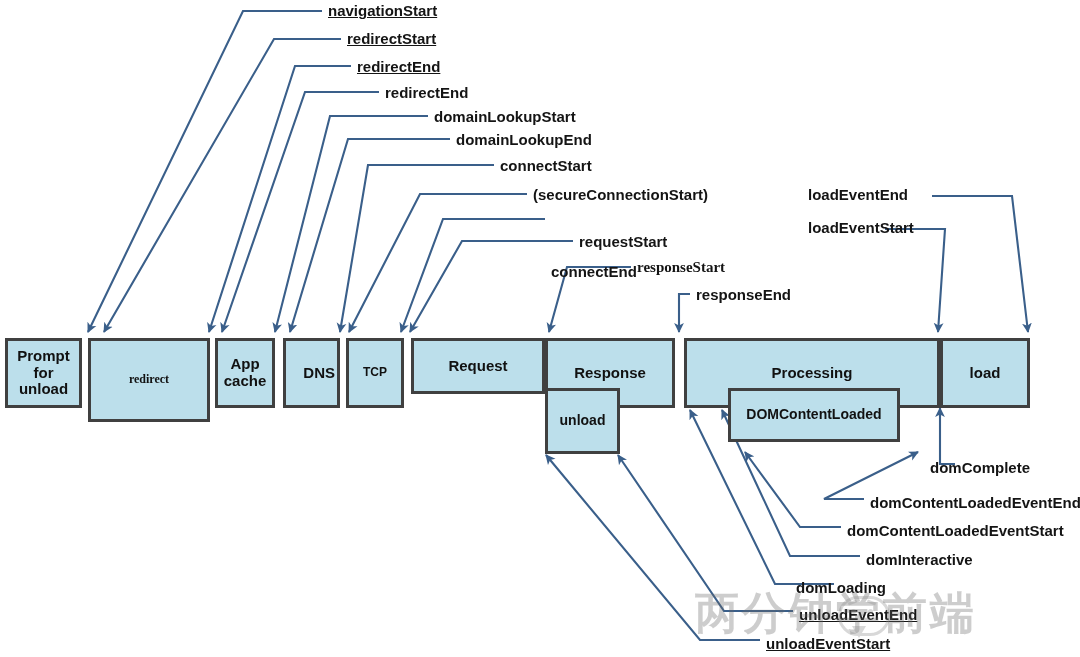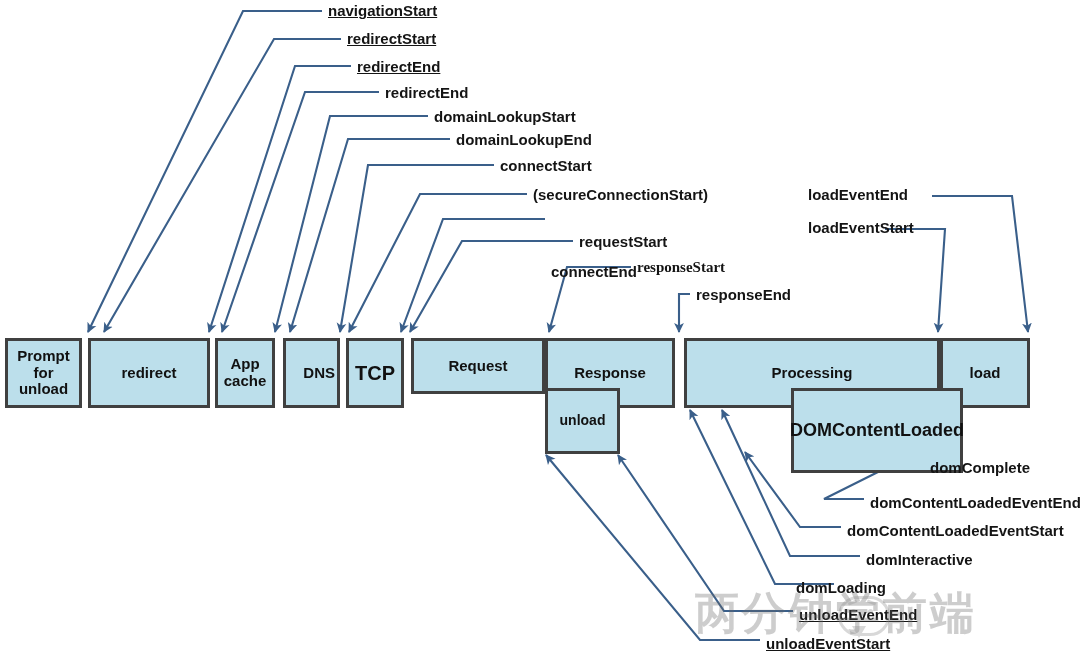--- a/index.html
+++ b/index.html
@@ -69,48 +69,48 @@
       <path d="M793,611 L724,611 L618,455" marker-end="url(#ah)"></path>
 
       <path d="M760,640 L700,640 L546,455" marker-end="url(#ah)"></path>
     </g>
   </svg>
 
   <div id="boxes">
       <div class="phase-box" style="left: 5px; top: 338px; width: 77px; height: 70px; font-size: 15px;">
         <span>Prompt<br>for<br>unload</span>
       </div>
-      <div class="phase-box" style="left: 88px; top: 338px; width: 122px; height: 70px; font-size: 15px;">
+      <div class="phase-box" style="left: 88px; top: 338px; width: 122px; height: 84px; font-size: 12px; font-family: Liberation Serif, serif;">
         <span>redirect</span>
       </div>
       <div class="phase-box" style="left: 215px; top: 338px; width: 60px; height: 70px; font-size: 15px;">
         <span>App<br>cache</span>
       </div>
       <div class="phase-box" style="left: 283px; top: 338px; width: 57px; height: 70px; font-size: 15px; justify-content: flex-end;">
         <span>DNS</span>
       </div>
-      <div class="phase-box" style="left: 346px; top: 338px; width: 58px; height: 70px; font-size: 20px;">
+      <div class="phase-box" style="left: 346px; top: 338px; width: 58px; height: 70px; font-size: 12px;">
         <span>TCP</span>
       </div>
       <div class="phase-box" style="left: 411px; top: 338px; width: 134px; height: 56px; font-size: 15px;">
         <span>Request</span>
       </div>
       <div class="phase-box" style="left: 545px; top: 338px; width: 130px; height: 70px; font-size: 15px;">
         <span>Response</span>
       </div>
       <div class="phase-box" style="left: 684px; top: 338px; width: 256px; height: 70px; font-size: 15px;">
         <span>Processing</span>
       </div>
       <div class="phase-box" style="left: 940px; top: 338px; width: 90px; height: 70px; font-size: 15px;">
         <span>load</span>
       </div>
       <div class="phase-box" style="left: 545px; top: 388px; width: 75px; height: 66px; font-size: 14px;">
         <span>unload</span>
       </div>
-      <div class="phase-box" style="left: 791px; top: 388px; width: 172px; height: 85px; font-size: 18px;">
+      <div class="phase-box" style="left: 728px; top: 388px; width: 172px; height: 54px; font-size: 14px;">
         <span>DOMContentLoaded</span>
       </div>
     </div>
   <div id="toplabels">
       <div class="lbl u" style="left: 328px; top: 2px;">navigationStart</div>
       <div class="lbl u" style="left: 347px; top: 30px;">redirectStart</div>
       <div class="lbl u" style="left: 357px; top: 58px;">redirectEnd</div>
       <div class="lbl" style="left: 385px; top: 84px;">redirectEnd</div>
       <div class="lbl" style="left: 434px; top: 108px;">domainLookupStart</div>
       <div class="lbl" style="left: 456px; top: 131px;">domainLookupEnd</div>

